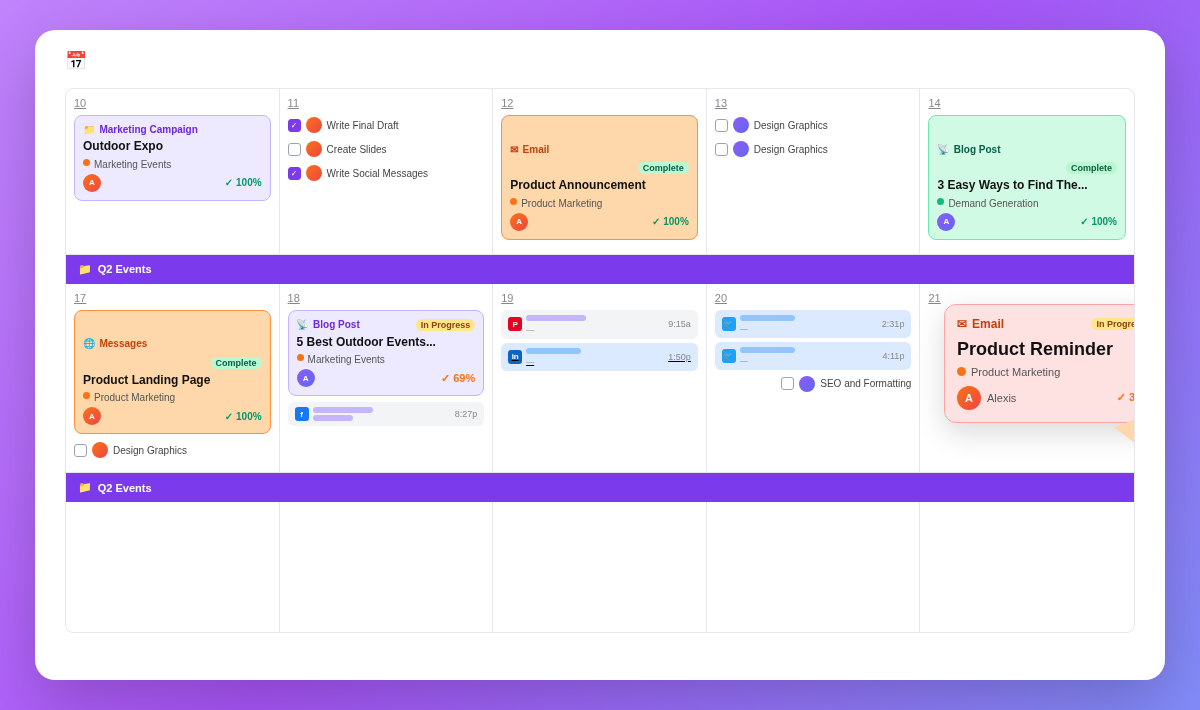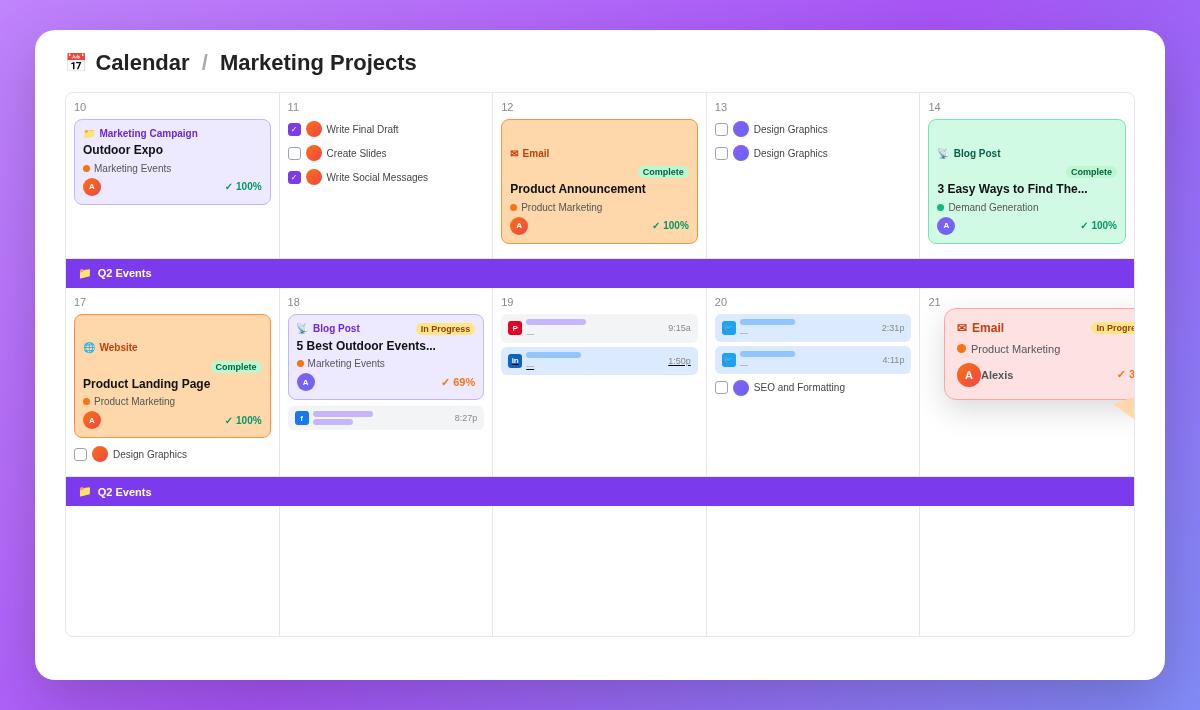--- a/index.html
+++ b/index.html
@@ -52,20 +52,21 @@
       min-height: 130px;
       vertical-align: top;
       position: relative;
     }
     .cal-cell:last-child { border-right: none; }
     .day-num {
       font-size: 11px;
       color: #888;
       margin-bottom: 6px;
       font-weight: 500;
+      text-decoration: underline;
     }
     
     .card {
       border-radius: 8px;
       padding: 8px;
       margin-bottom: 6px;
       font-size: 11px;
     }
     .card-purple { background: #ede9fe; border: 1px solid #c4b5fd; }
     .card-orange { background: #fed7aa; border: 1px solid #fb923c; }
@@ -96,21 +97,20 @@
     .badge-progress { background: #fde68a; color: #92400e; }
     .card-title {
       font-size: 12px;
       font-weight: 700;
       color: #111;
       margin-bottom: 4px;
       line-height: 1.3;
     }
     .card-subtitle {
       display: flex;
-      align-items: center;
       gap: 4px;
       font-size: 10px;
       color: #555;
       margin-bottom: 4px;
     }
     .dot {
       width: 7px;
       height: 7px;
       border-radius: 50%;
       display: inline-block;
@@ -283,25 +283,20 @@
       transform: rotate(-20deg);
     }
   </style>
 </head>
 <body>
 
 <div class="outer-frame">
 
   <div class="header">
     <span class="header-icon">📅</span>
-    <span class="header-title">
-      <span>Calendar</span>
-      <span style="color:#aaa;margin:0 6px;">/</span>
-      <span>Marketing Projects</span>
-    </span>
   </div>
 
   <div class="calendar-grid">
 
     <div class="cal-row">
 
       <div class="cal-cell">
         <div class="day-num">10</div>
         <div class="card card-purple">
           <div class="card-header">
@@ -409,21 +404,21 @@
     </div>
 
     <div class="cal-row" style="min-height:160px; position:relative;">
 
       <div class="cal-cell">
         <div class="day-num">17</div>
         <div class="card card-orange">
           <div class="card-header">
             <span class="card-type orange">
               <span>🌐</span>
-              <span>Website</span>
+              <span>Messages</span>
             </span>
             <span class="card-badge badge-green">Complete</span>
           </div>
           <div class="card-title">Product Landing Page</div>
           <div class="card-subtitle">
             <span class="dot dot-orange"></span>
             <span>Product Marketing</span>
           </div>
           <div class="card-footer">
             <div class="avatar avatar-alexis">A</div>
@@ -513,45 +508,46 @@
         <div class="social-card" style="background:#dbeafe;">
           <div class="social-info">
             <div class="social-icon si-twitter">🐦</div>
             <div style="display:flex;flex-direction:column;gap:2px">
               <div class="social-bar social-bar-blue"></div>
               <div style="font-size:8px;color:#888;margin-top:1px">—</div>
             </div>
           </div>
           <span class="social-time">4:11p</span>
         </div>
-        <div class="checklist-item" style="margin-top:4px;">
+        <div class="checklist-item" style="margin-top:4px;justify-content:flex-end;">
           <div class="checkbox"></div>
           <div class="checklist-avatar" style="background:linear-gradient(135deg,#8b5cf6,#6366f1)"></div>
           <span>SEO and Formatting</span>
         </div>
       </div>
 
       <div class="cal-cell" style="position:relative; overflow:visible;">
         <div class="day-num">21</div>
 
         <div class="big-card">
           <div class="big-card-header">
             <span class="big-card-type">
               <span>✉</span>
               <span>Email</span>
             </span>
             <span class="card-badge badge-progress">In Progress</span>
           </div>
+          <div class="big-card-title">Product Reminder</div>
           <div class="big-card-subtitle">
             <span class="dot dot-orange" style="width:9px;height:9px;"></span>
             <span>Product Marketing</span>
           </div>
           <div class="big-card-footer">
             <div class="avatar avatar-alexis" style="width:24px;height:24px;font-size:11px;">A</div>
-            <span style="font-size:11px;color:#555;font-weight:700;">Alexis</span>
+            <span style="font-size:11px;color:#555;font-weight:400;padding-left:6px;">Alexis</span>
             <span class="progress-text-orange" style="margin-left:auto;">✓ 30%</span>
           </div>
 
           <div class="pointer-arrow"></div>
         </div>
       </div>
 
     </div>
 
     <div class="group-row">

